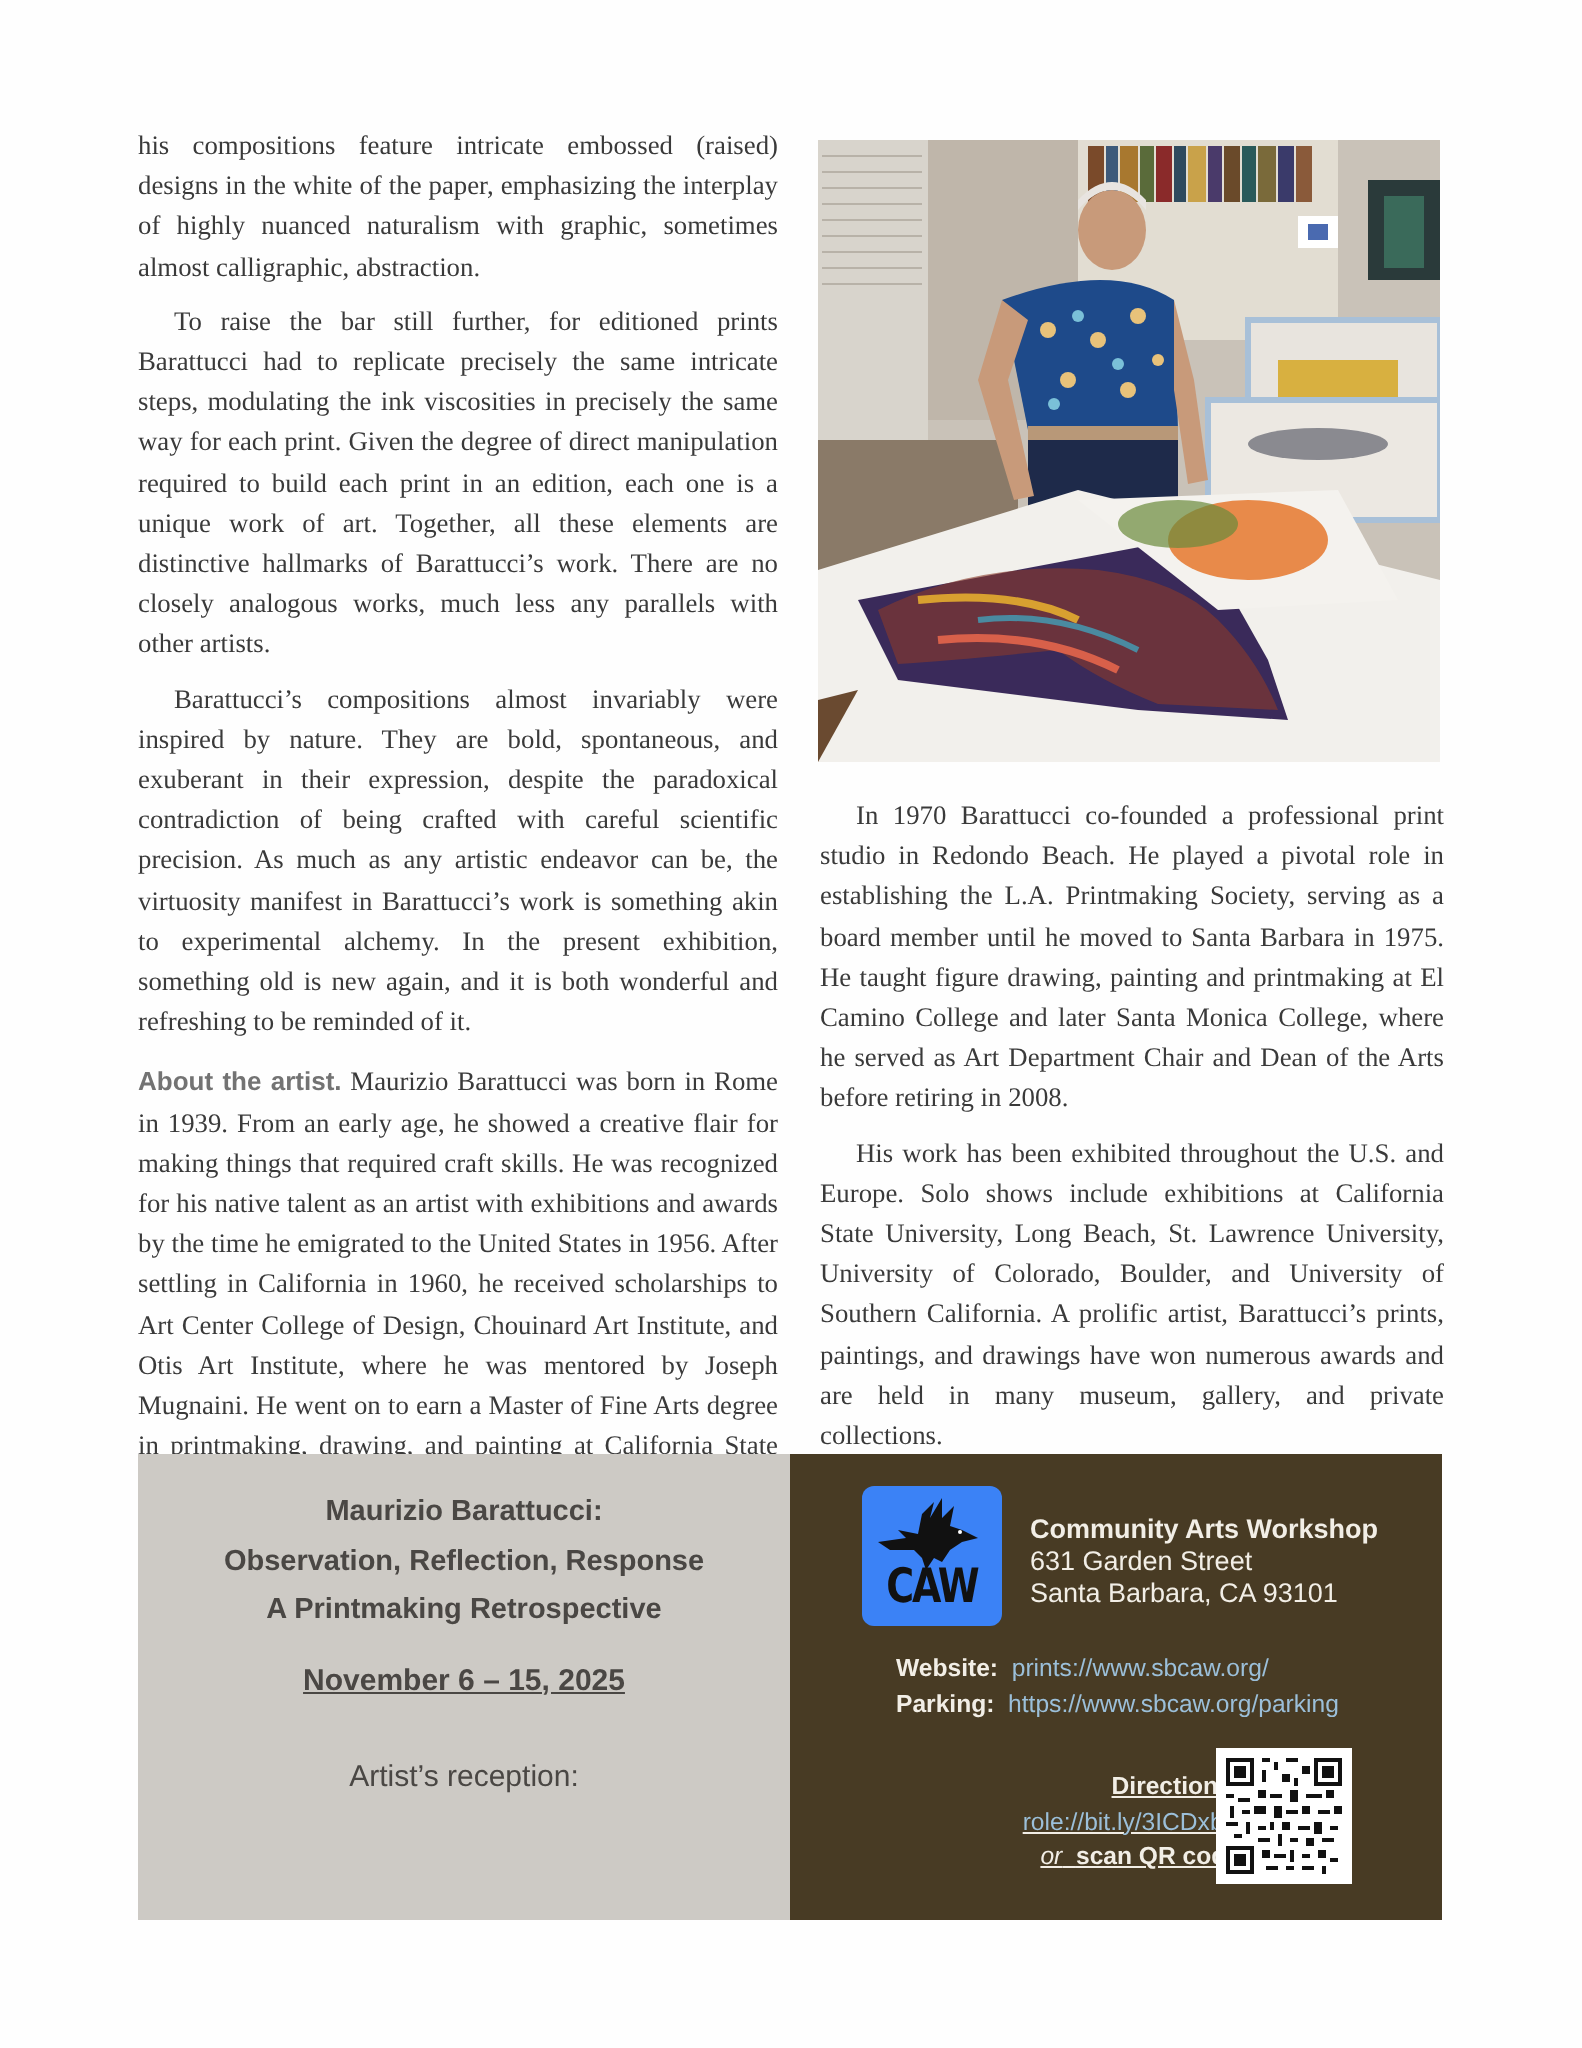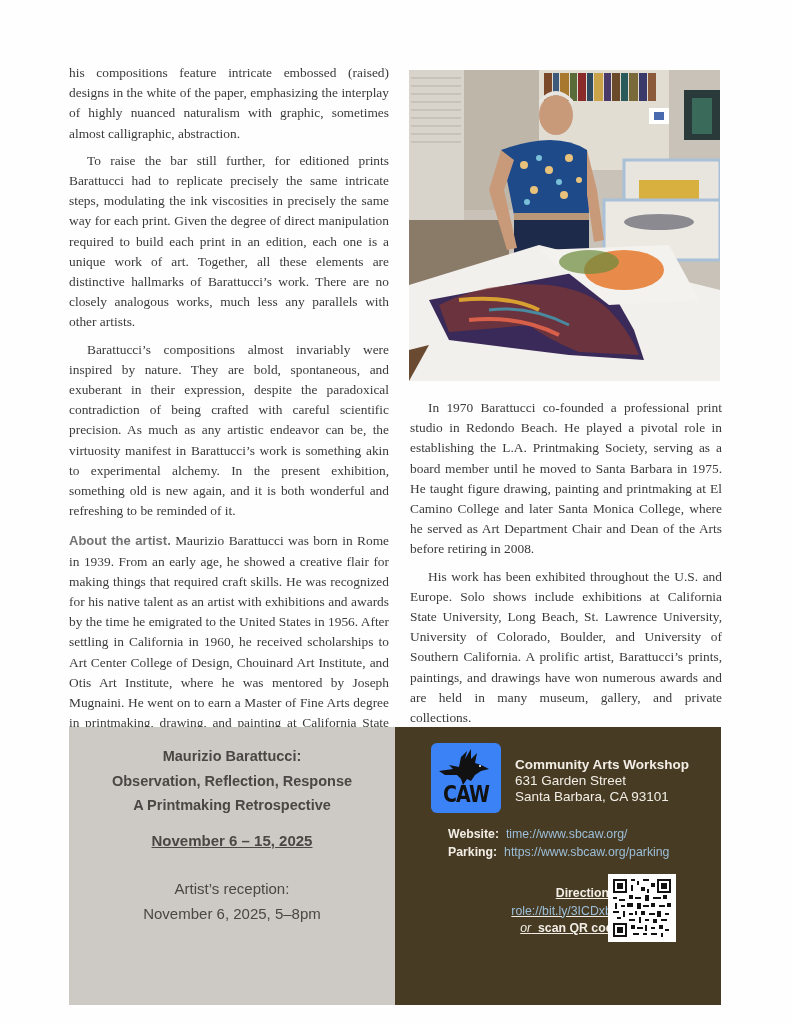--- a/index.html
+++ b/index.html
@@ -10,21 +10,21 @@
     .col-left { left: 69px; top: 63px; width: 320px; }
     .col-right { left: 410px; top: 398px; width: 312px; }
     .col p { text-indent: 0; margin-bottom: 7px; }
     .col p.indent { text-indent: 18px; }
     .col p.noindent { text-indent: 0; }
     .about-label { font-family: "Liberation Sans", "DejaVu Sans", sans-serif; font-weight: bold; color: #737373; font-size: 13px; }
 
     .photo { position: absolute; left: 409px; top: 70px; width: 311px; height: 311px; overflow: hidden; background: #b9b1a6; }
     .photo svg { display: block; }
 
-    .banner { position: absolute; left: 69px; top: 727px; width: 652px; height: 278px; display: flex; }
+    .banner { position: absolute; left: 69px; top: 727px; width: 652px; height: 233px; display: flex; }
     .banner-left { width: 326px; height: 100%; background: #cdcac5; text-align: center; font-family: "Liberation Sans", "DejaVu Sans", sans-serif; color: #4a4744; padding-top: 17px; }
     .bl-title { font-size: 14.5px; font-weight: bold; line-height: 24.5px; }
     .bl-dates { font-size: 15px; font-weight: bold; margin-top: 12px; line-height: 22px; text-decoration: underline; }
     .bl-reception { font-size: 15px; line-height: 25px; margin-top: 24px; }
 
     .banner-right { width: 326px; height: 100%; background: #483b24; position: relative; font-family: "Liberation Sans", "DejaVu Sans", sans-serif; color: #f2eee6; }
     .caw-logo { position: absolute; left: 36px; top: 16px; width: 70px; height: 70px; background: #3b82f6; border-radius: 6px; }
     .caw-logo .caw-text { position: absolute; left: 0; right: 0; bottom: 6px; text-align: center; font-family: "DejaVu Sans", sans-serif; font-weight: bold; font-size: 19px; color: #111; letter-spacing: -1px; transform: scaleY(1.25); transform-origin: bottom; }
     .org-block { position: absolute; left: 120px; top: 30px; font-size: 13.5px; line-height: 16px; }
     .org-name { font-weight: bold; }
@@ -137,41 +137,40 @@
 <div class="banner">
   <div class="banner-left">
     <div class="bl-title">
       <div>Maurizio Barattucci:</div>
       <div>Observation, Reflection, Response</div>
       <div>A Printmaking Retrospective</div>
     </div>
     <div class="bl-dates">November 6 – 15, 2025</div>
     <div class="bl-reception">
       <div>Artist’s reception:</div>
-      <div>November 6, 2025, 5–8pm</div>
     </div>
   </div>
 
   <div class="banner-right">
     <div class="caw-logo">
       <svg width="70" height="48" viewBox="0 0 70 48" style="position:absolute;left:0;top:2px;">
         <path d="M8 26 L22 24 L18 20 L28 22 L30 12 L36 6 L34 14 L40 4 L40 14 L46 8 L44 18 L50 20 L58 24 L50 26 L44 30 L40 36 L36 34 L32 40 L30 34 L26 30 L14 30 Z" fill="#111111"></path>
         <circle cx="49" cy="21" r="1" fill="#ffffff"></circle>
       </svg>
       <div class="caw-text">CAW</div>
     </div>
     <div class="org-block">
       <div class="org-name">Community Arts Workshop</div>
       <div>631 Garden Street</div>
       <div>Santa Barbara, CA 93101</div>
     </div>
     <div class="links">
       <div>
         <span class="lbl">Website:</span>&nbsp;
-        <span class="url">time://www.sbcaw.org/</span>
+        <span class="url">prints://www.sbcaw.org/</span>
       </div>
       <div>
         <span class="lbl">Parking:</span>&nbsp;
         <span class="url">https://www.sbcaw.org/parking</span>
       </div>
     </div>
     <div class="directions">
       <div class="lbl">Directions:</div>
       <div class="url">role://bit.ly/3ICDxbE</div>
       <div><span class="or">or</span>&nbsp; <span class="scan">scan QR code</span></div>

